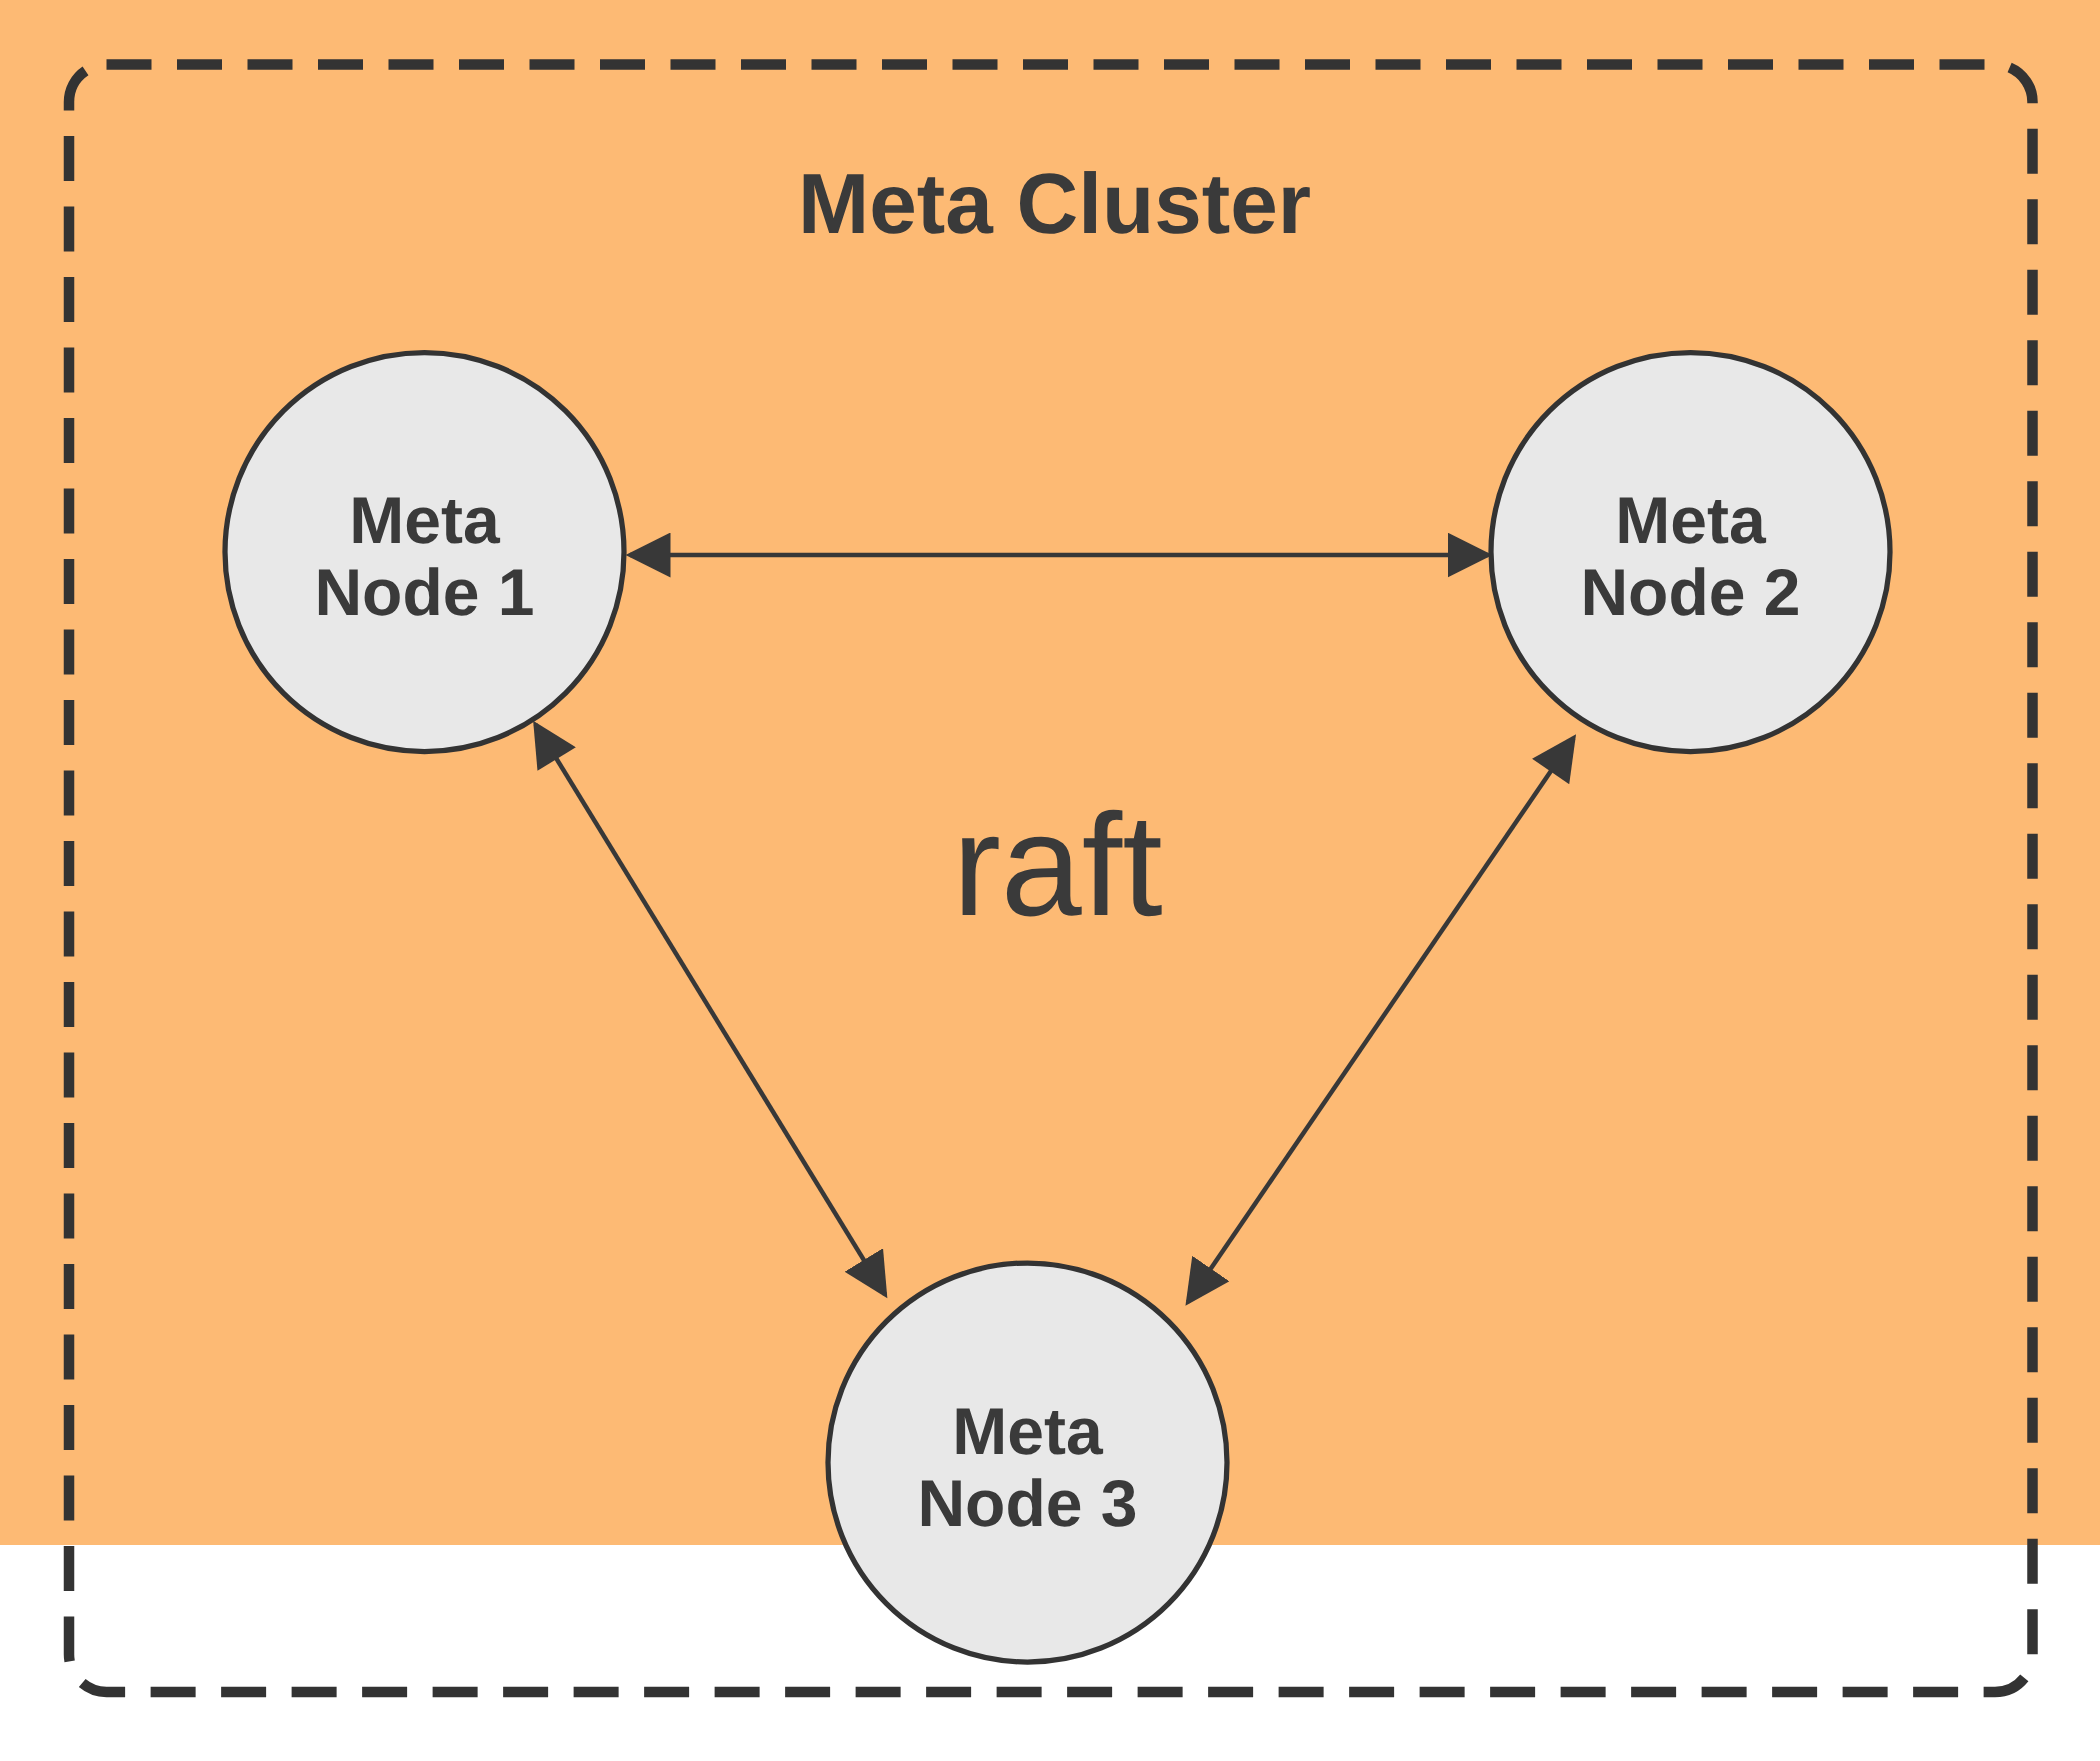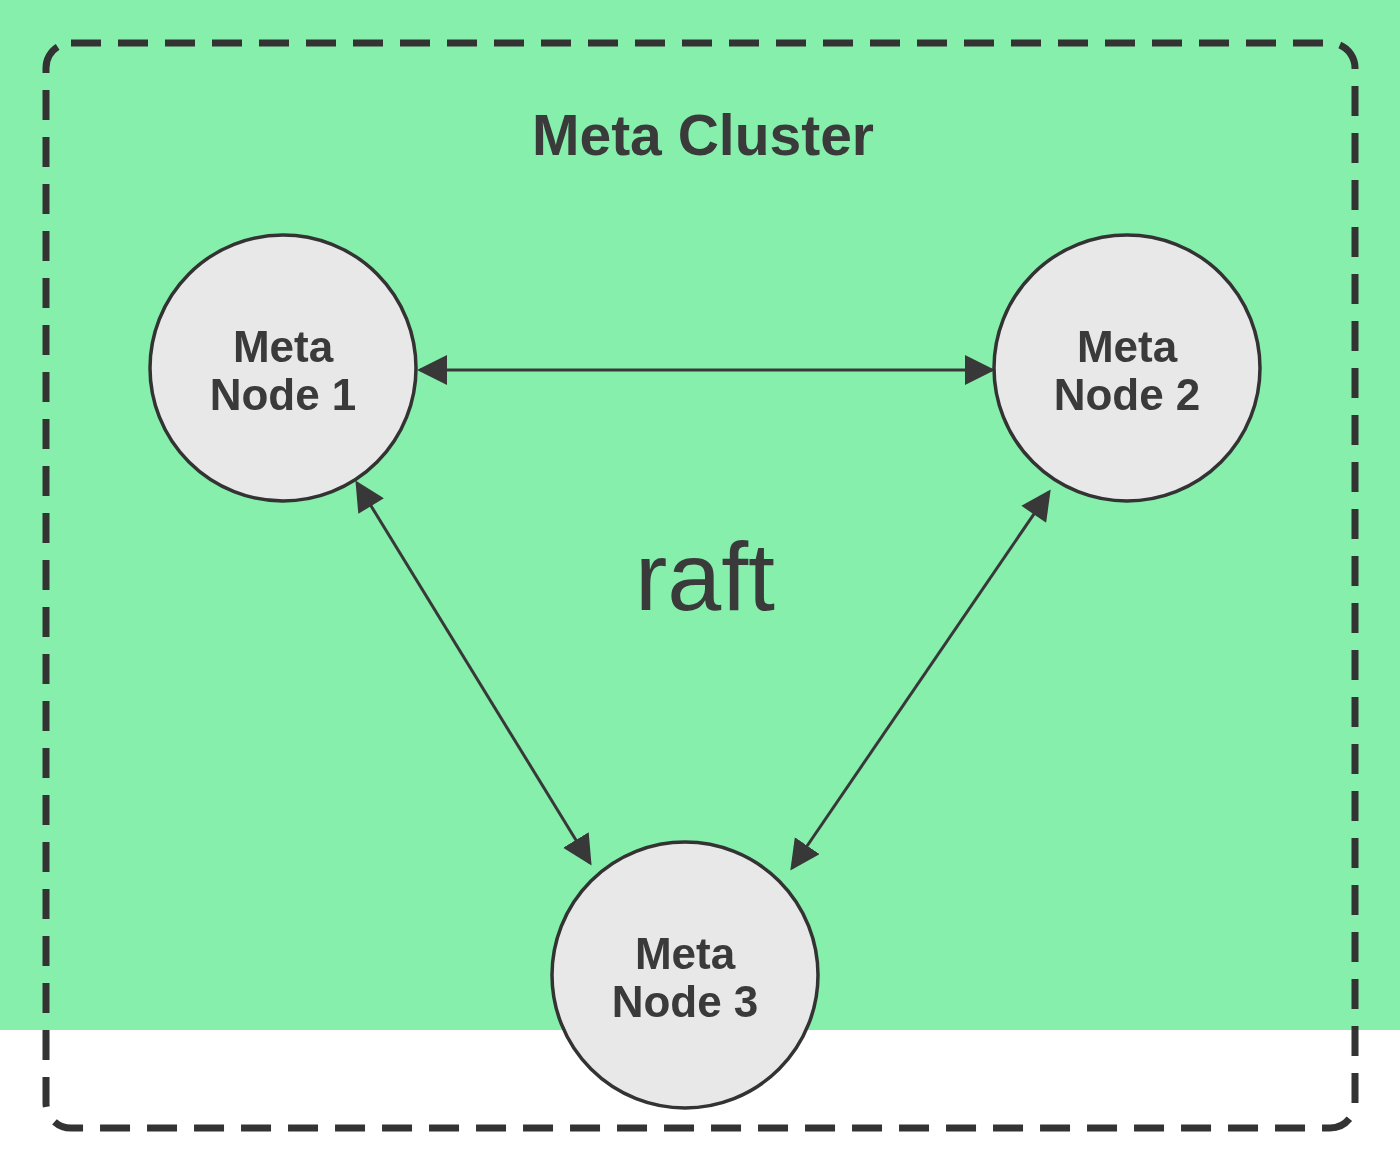--- a/index.html
+++ b/index.html
@@ -8,21 +8,21 @@
     background: #ffffff;
     width: 1400px;
     height: 1174px;
     overflow: hidden;
     font-family: "Liberation Sans", sans-serif;
   }
   .stage {
     position: relative;
     width: 1400px;
     height: 1030px;
-    background: #86efac;
+    background: #fdba74;
   }
   svg { display: block; }
   .boundary {
     fill: none;
     stroke: #333333;
     stroke-width: 7;
     stroke-dasharray: 30 17;
   }
   .title-text {
     fill: #3a3a3a;

